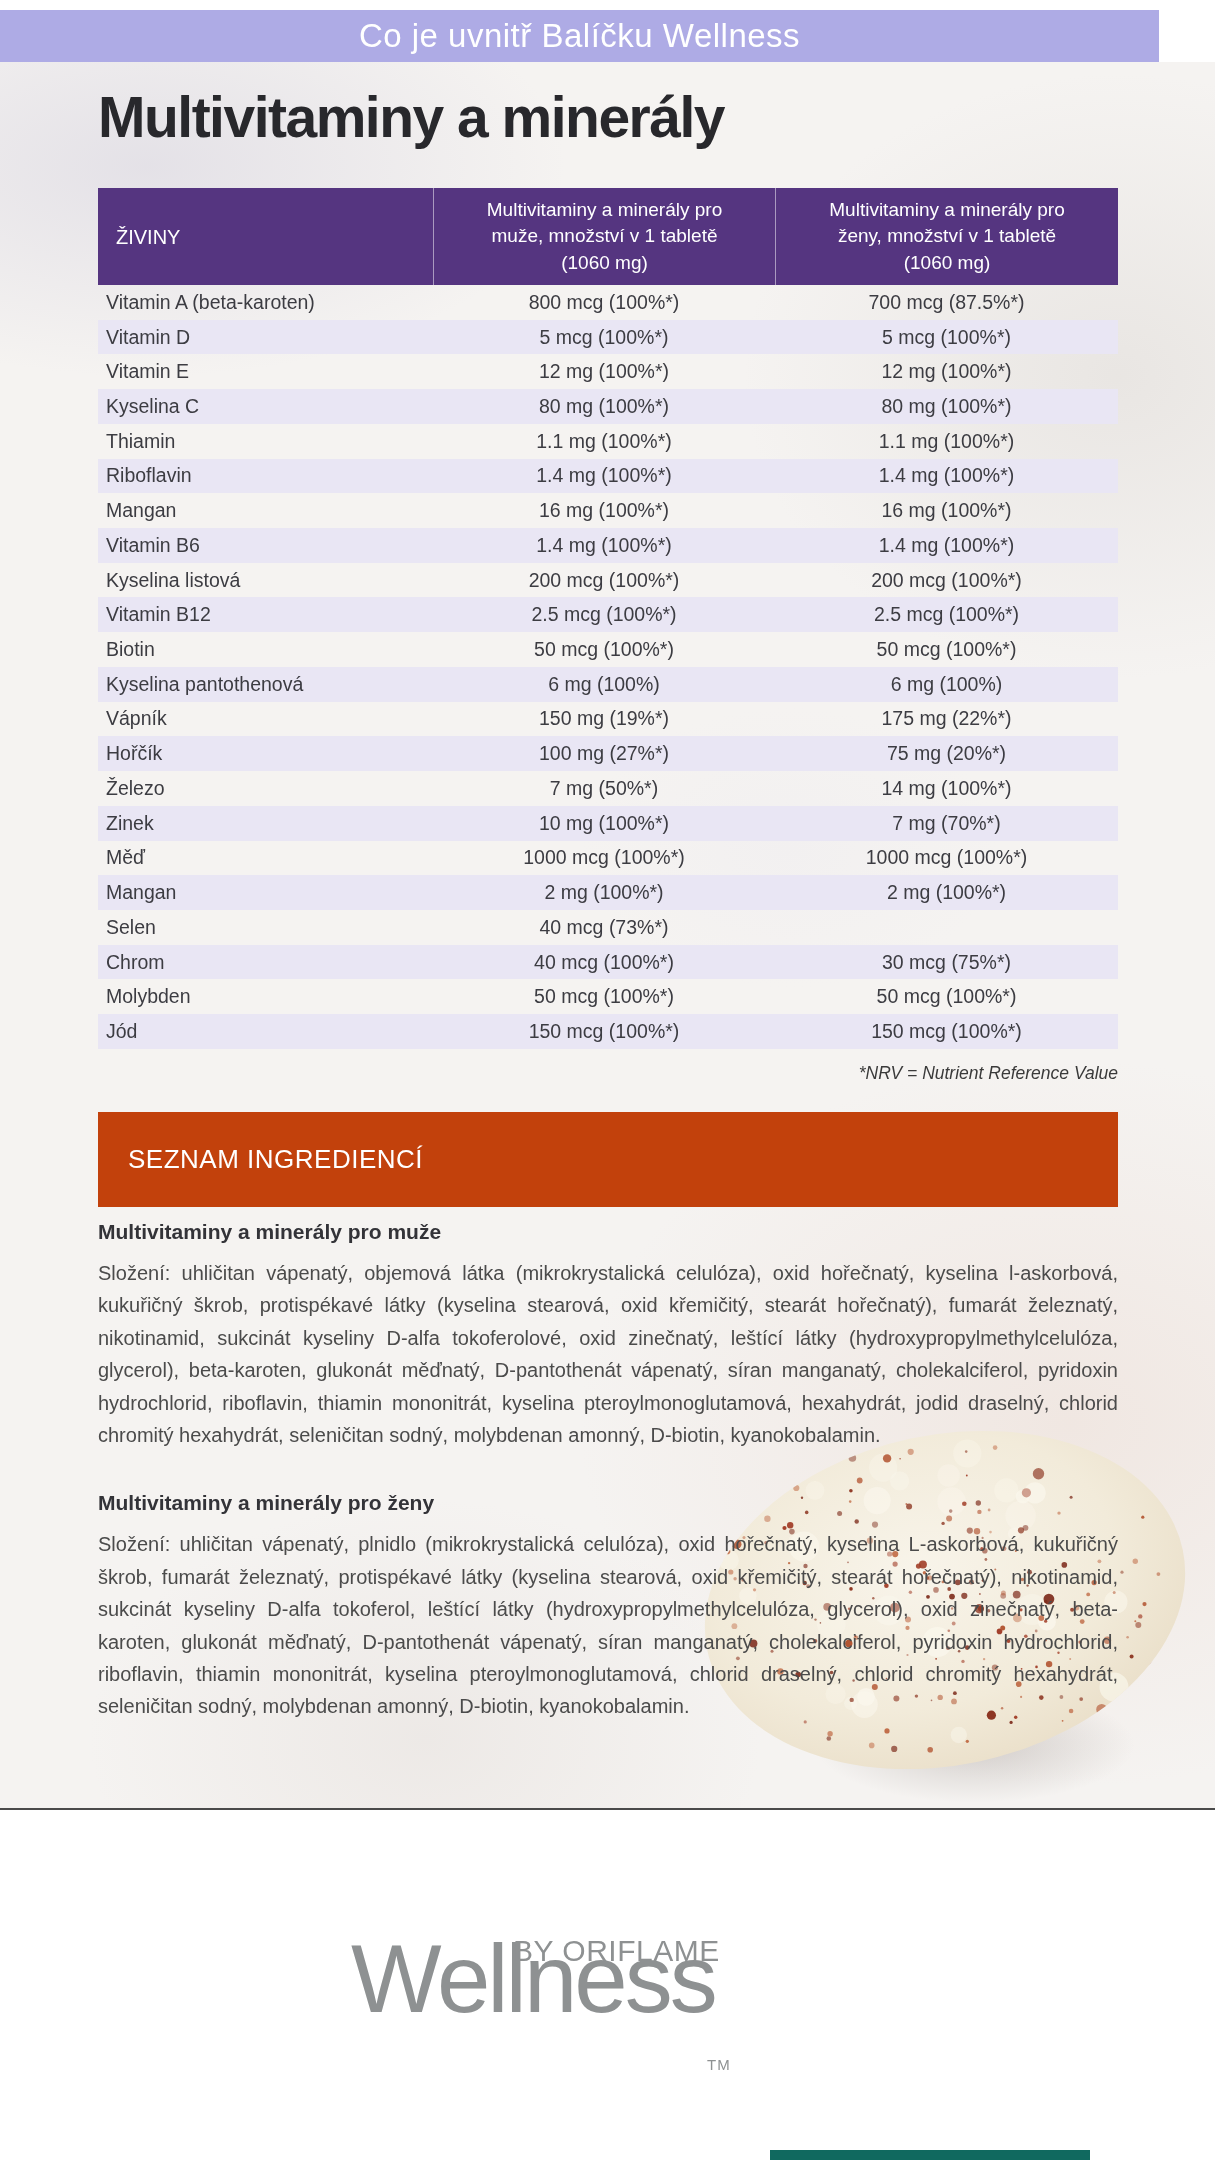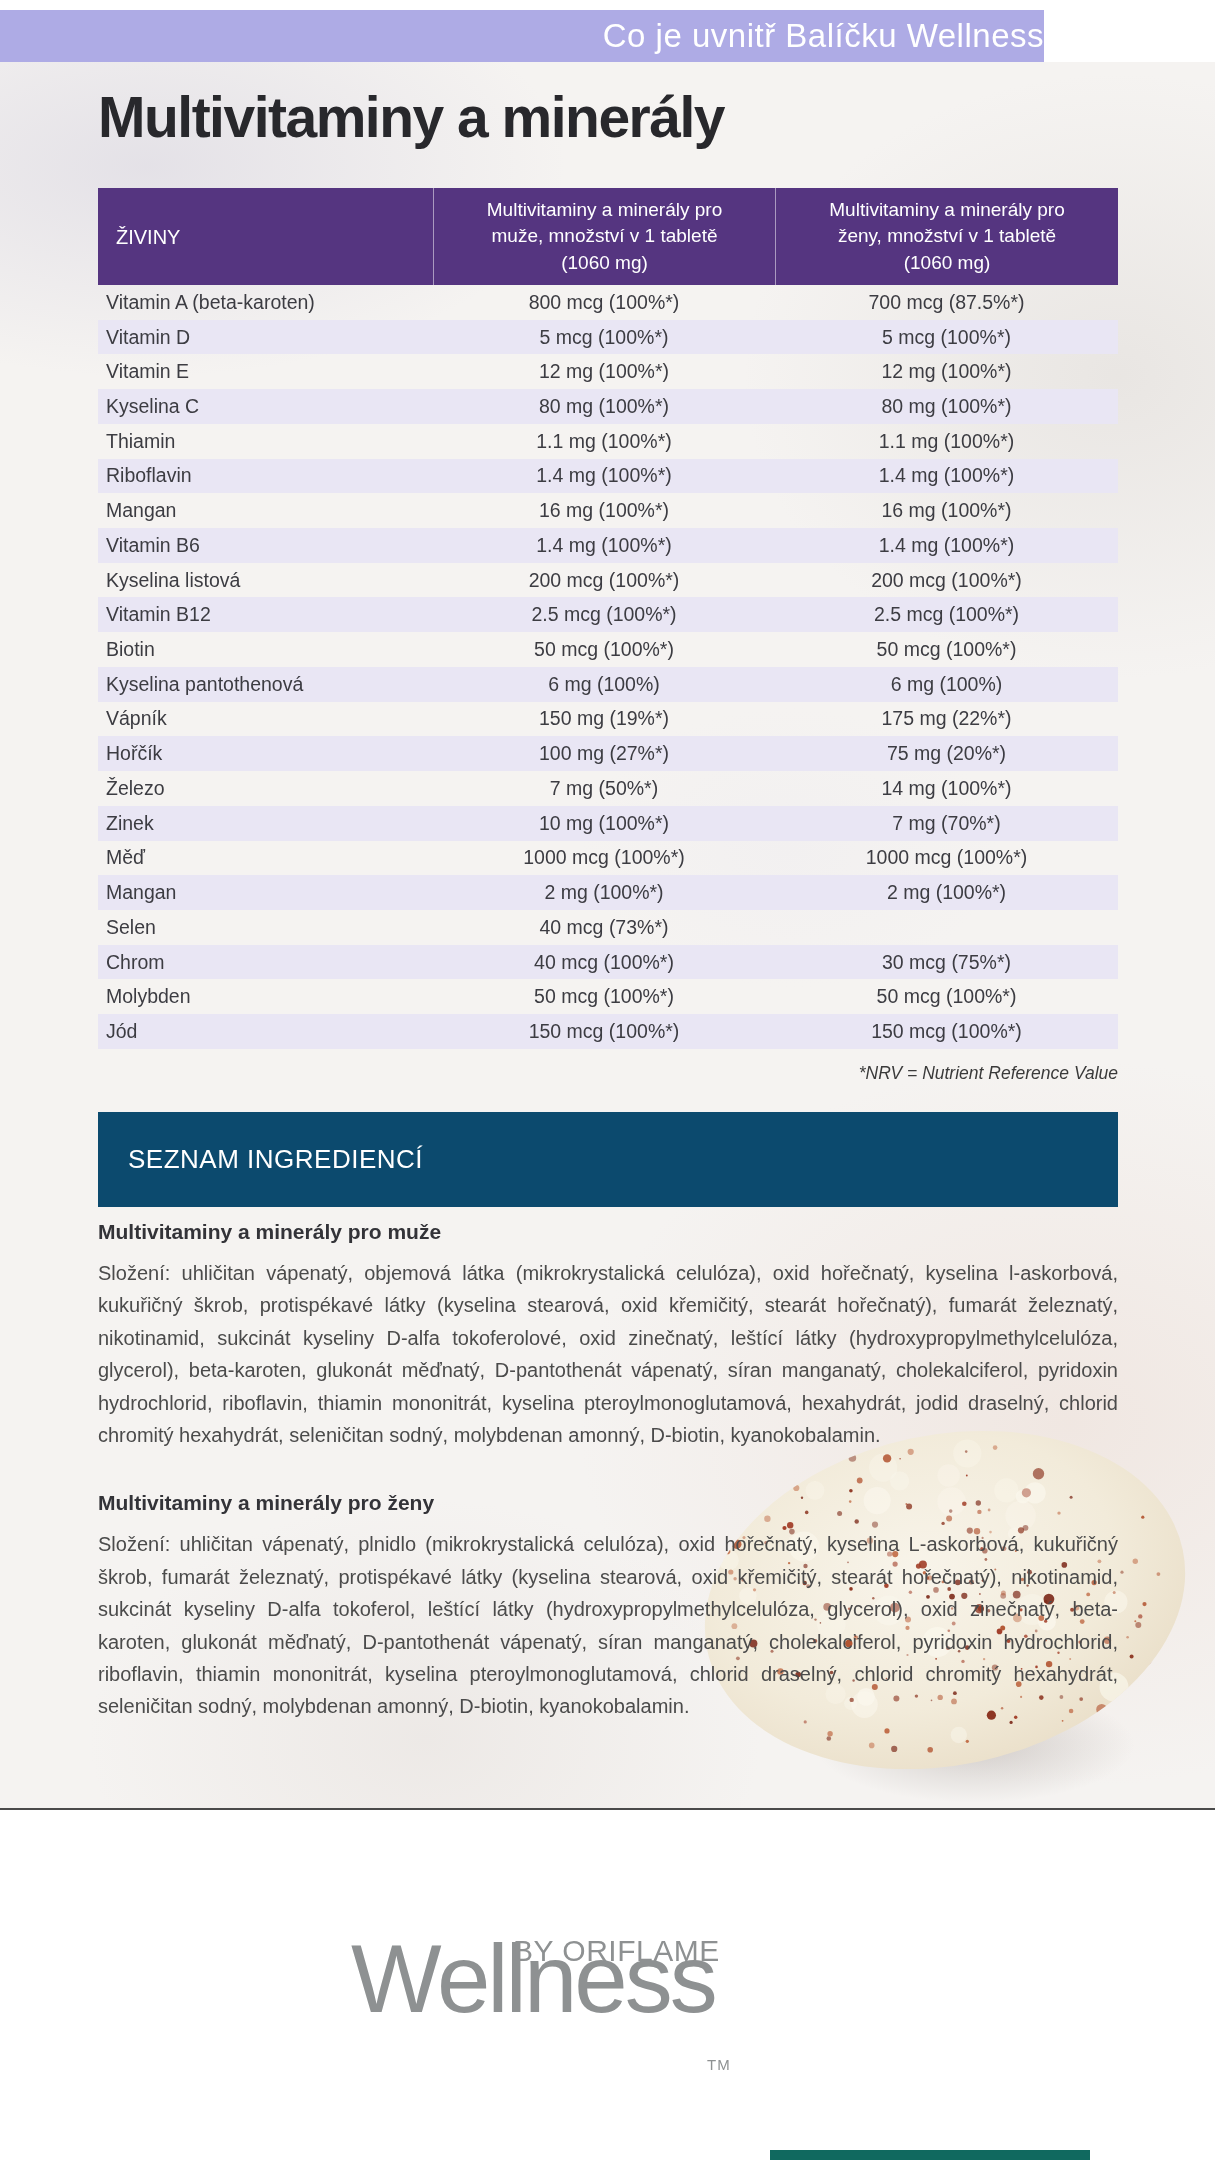--- a/index.html
+++ b/index.html
@@ -12,22 +12,22 @@
     background:
       radial-gradient(ellipse 600px 300px at 12% 6%, rgba(214,211,223,0.55), transparent 70%),
       radial-gradient(ellipse 520px 420px at 92% 18%, rgba(223,219,215,0.55), transparent 72%),
       radial-gradient(ellipse 700px 520px at 88% 78%, rgba(236,221,213,0.55), transparent 70%),
       radial-gradient(ellipse 480px 340px at 35% 96%, rgba(227,221,217,0.45), transparent 70%),
       radial-gradient(ellipse 300px 200px at 65% 45%, rgba(240,238,240,0.6), transparent 70%),
       #f5f3f1;
   }
 
   .top-white { position:absolute; left:0; top:0; width:1215px; height:10px; background:#ffffff; }
-  .top-band { position:absolute; left:0; top:10px; width:1044px; height:52px; background:#aeabe5;
-    display:flex; align-items:center; justify-content:flex-end; }
+  .top-band { position:absolute; left:0; top:10px; width:1159px; height:52px; background:#aeabe5;
+    display:flex; align-items:center; justify-content:center; }
   .top-band span { color:#ffffff; font-size:33px; font-weight:400; letter-spacing:0.5px; }
 
   .page-title { position:absolute; left:98px; top:84px; font-size:57px; font-weight:700;
     color:#28282c; letter-spacing:-1.5px; }
 
   
   .ntable { position:absolute; left:98px; top:188px; width:1020px; }
   .thead { display:grid; grid-template-columns:335px 342px 343px; height:97px; background:#553580; }
   .th { color:#ffffff; font-size:19px; line-height:1.4; display:flex; align-items:center;
     justify-content:center; text-align:center; white-space:pre-line; padding:0 10px; }
@@ -35,21 +35,21 @@
   .th.sep { border-left:1px solid rgba(255,255,255,0.5); }
   .trow { display:grid; grid-template-columns:335px 342px 343px; height:34.73px; }
   .trow.alt { background:#e9e6f4; }
   .td { font-size:19.5px; color:#3c3c42; display:flex; align-items:center; }
   .td0 { padding-left:8px; }
   .td1,.td2 { justify-content:center; text-align:right; }
 
   .footnote { position:absolute; left:98px; top:1063px; width:1020px; text-align:right;
     font-style:italic; font-size:17.5px; color:#3a3a3a; }
 
-  .ing-banner { position:absolute; left:98px; top:1112px; width:1020px; height:95px; background:#0c4a6e;
+  .ing-banner { position:absolute; left:98px; top:1112px; width:1020px; height:95px; background:#c2410c;
     display:flex; align-items:center; }
   .ing-banner span { color:#ffffff; font-size:26px; letter-spacing:0.5px; padding-left:30px; font-weight:400; }
 
   .sections { position:absolute; left:98px; top:1220px; width:1020px; z-index:3; }
   .sec-heading { font-size:21px; font-weight:700; color:#333338; }
   .sec-body { margin-top:13px; font-size:20px; line-height:32.4px; color:#4b4b4b; text-align:justify; }
   .sec-women { margin-top:40px; }
 
   
   .tablet-shadow { position:absolute; left:740px; top:1660px; width:470px; height:170px; z-index:1;

